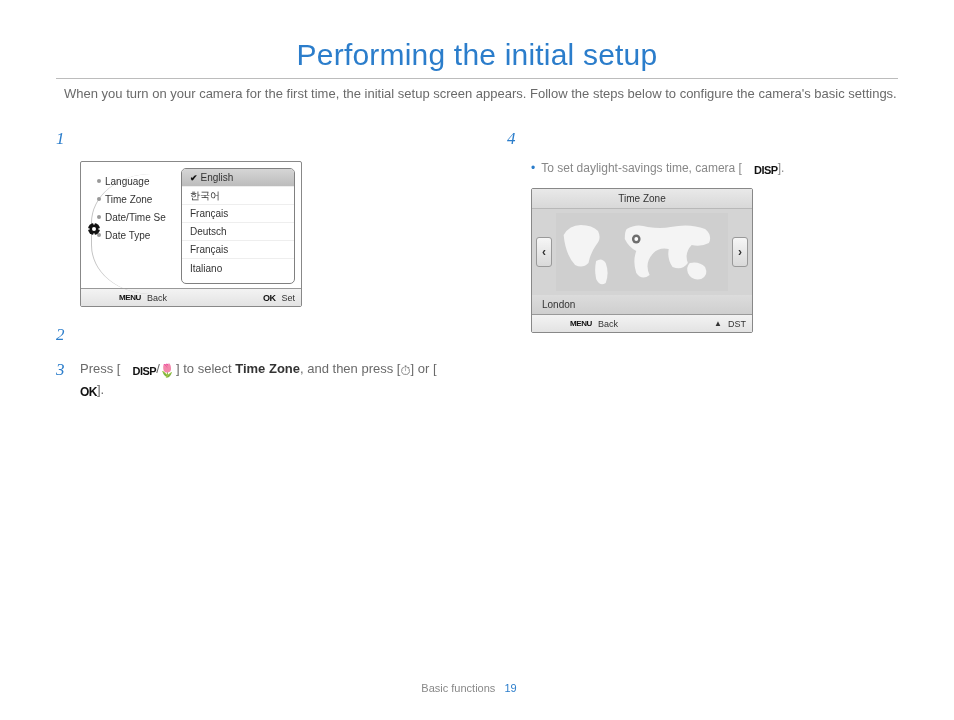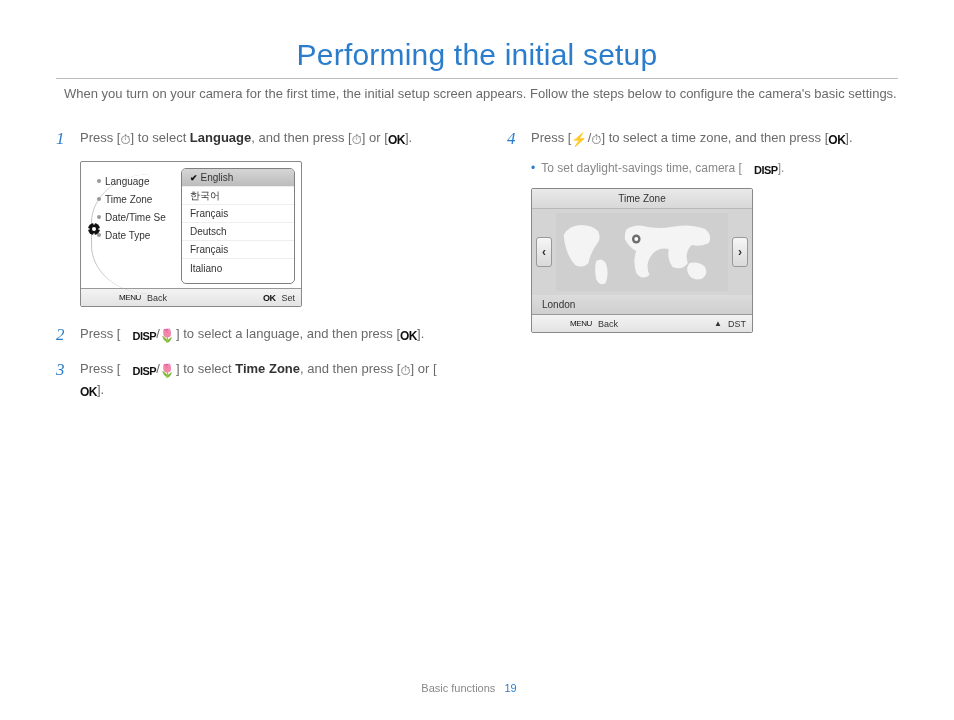--- a/index.html
+++ b/index.html
@@ -52,21 +52,21 @@
     min-width: 14px;
   }
   .step-text { padding-top: 2px; }
   .step-text b { color: #333; font-weight: 700; }
   .icon-timer, .icon-ok, .icon-disp, .icon-macro, .icon-flash, .icon-menu, .icon-up {
     display: inline-block;
     vertical-align: -2px;
   }
   .icon-ok { font-weight: 900; color: #111; font-size: 12px; letter-spacing: -0.5px; }
   .icon-disp { font-weight: 900; color: #111; font-size: 11px; letter-spacing: -0.5px; margin-left: 12px; }
-  .icon-menu-label { font-weight: 400; color: #111; font-size: 8px; letter-spacing: -0.4px; padding-left: 32px; }
+  .icon-menu-label { font-weight: 700; color: #111; font-size: 8px; letter-spacing: -0.4px; padding-left: 32px; }
   .sub-bullet {
     margin: 2px 0 12px 24px;
     font-size: 12px;
     color: #888;
   }
   .sub-bullet .dot { color: #2b7dcb; margin-right: 6px; }
 
   
   .lang-fig {
     width: 222px;
@@ -220,23 +220,20 @@
 
 <h1 class="title">Performing the initial setup</h1>
 <hr class="title-rule">
 <p class="intro">When you turn on your camera for the first time, the initial setup screen appears. Follow the steps below to configure the camera's basic settings.</p>
 
 <div class="columns">
   <div class="col">
 
     <div class="step">
       <div class="step-num">1</div>
-      <div class="step-text">
-        <span>Press [</span><span class="icon-timer">⏱</span><span>] to select </span><b>Language</b><span>, and then press [</span><span class="icon-timer">⏱</span><span>] or [</span><span class="icon-ok">OK</span><span>].</span>
-      </div>
     </div>
 
     <div class="lang-fig">
       <div class="lang-body">
         <div class="lang-left">
           <div class="arc"></div>
           <div class="gear-badge">
             <svg viewBox="0 0 14 14">
                 <circle cx="7" cy="7" r="6" fill="#111"></circle>
                 <circle cx="7" cy="7" r="2" fill="#fff"></circle>
@@ -293,41 +290,35 @@
         <span class="icon-menu-label">MENU</span>
         <span>Back</span>
         <span class="spacer"></span>
         <span class="icon-ok" style="font-size:9px">OK</span>
         <span>Set</span>
       </div>
     </div>
 
     <div class="step">
       <div class="step-num">2</div>
-      <div class="step-text">
-        <span>Press [</span><span class="icon-disp">DISP</span><span>/</span><span class="icon-macro">🌷</span><span>] to select a language, and then press [</span><span class="icon-ok">OK</span><span>].</span>
-      </div>
     </div>
 
     <div class="step">
       <div class="step-num">3</div>
       <div class="step-text">
         <span>Press [</span><span class="icon-disp">DISP</span><span>/</span><span class="icon-macro">🌷</span><span>] to select </span><b>Time Zone</b><span>, and then press [</span><span class="icon-timer">⏱</span><span>] or [</span><span class="icon-ok">OK</span><span>].</span>
       </div>
     </div>
 
   </div>
 
   <div class="col">
 
     <div class="step">
       <div class="step-num">4</div>
-      <div class="step-text">
-        <span>Press [</span><span class="icon-flash">⚡</span><span>/</span><span class="icon-timer">⏱</span><span>] to select a time zone, and then press [</span><span class="icon-ok">OK</span><span>].</span>
-      </div>
     </div>
     <div class="sub-bullet">
       <span class="dot">•</span><span>To set daylight-savings time, camera [</span><span class="icon-disp">DISP</span><span>].</span>
     </div>
 
     <div class="tz-fig">
       <div class="tz-title">Time Zone</div>
       <div class="tz-map-row">
         <div class="tz-arrow">‹</div>
         <div class="tz-map">

